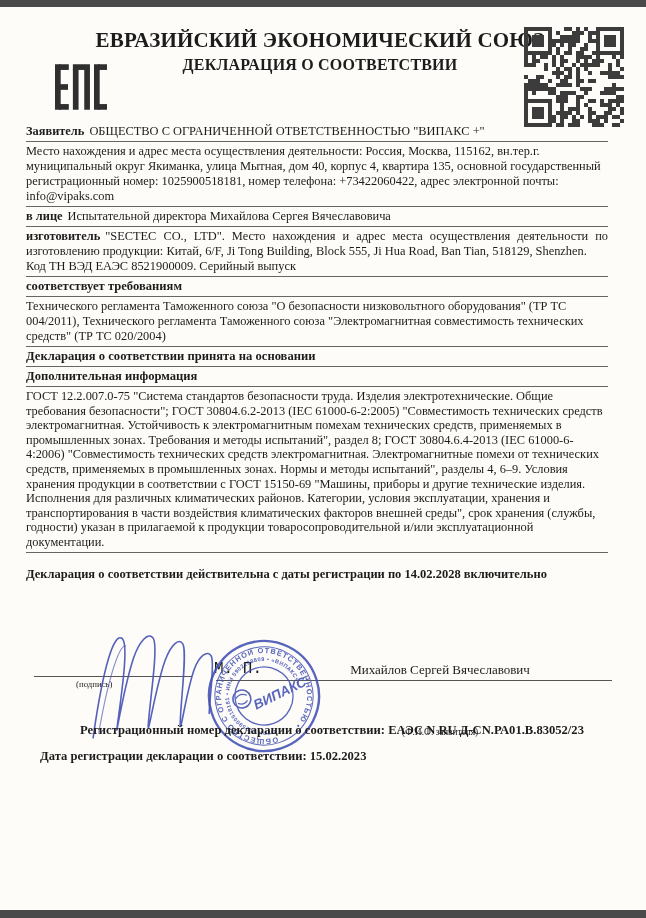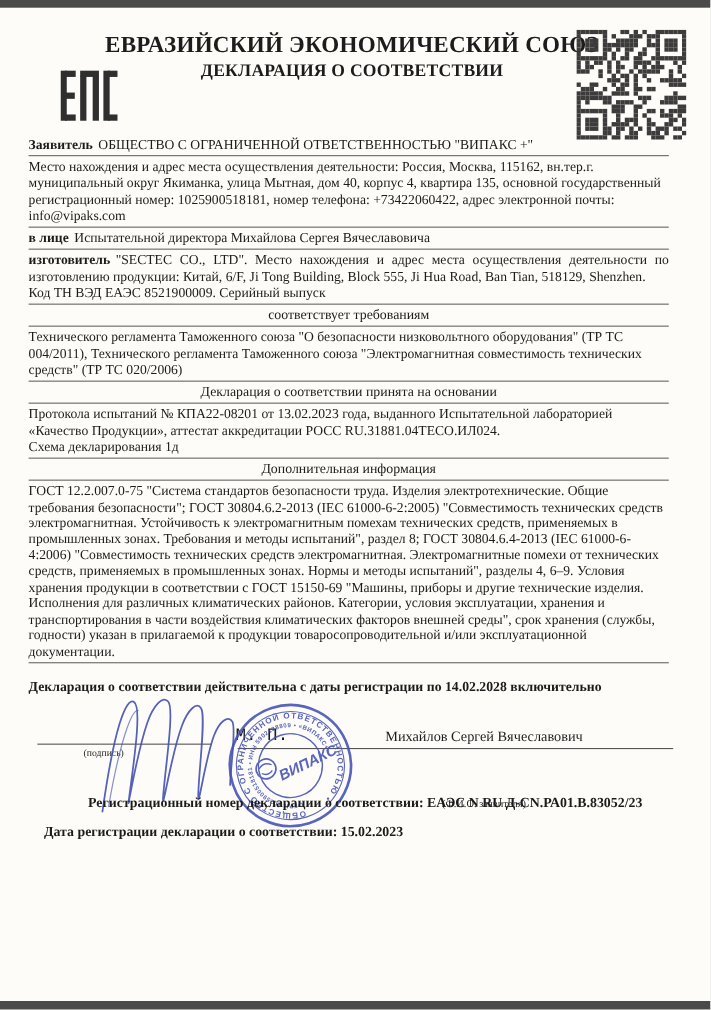--- a/index.html
+++ b/index.html
@@ -17,21 +17,21 @@
   .titles{position:absolute;left:90px;top:28px;width:460px;text-align:center;}
   .union-title{font-size:21px;font-weight:bold;letter-spacing:.2px;}
   .doc-title{font-size:16px;font-weight:bold;margin-top:3px;letter-spacing:.2px;}
   .eac-logo{position:absolute;left:55px;top:60px;}
   .qr{position:absolute;left:524px;top:27px;width:100px;height:100px;}
 
   
   .content{position:absolute;left:26px;top:124px;width:582px;font-size:12.4px;line-height:15px;}
   .row{border-bottom:1px solid var(--line,#666);padding-bottom:2px;margin:0 0 2px 0;}
   .lbl{font-weight:bold;margin-right:5px;}
-  .hdr{font-weight:normal;font-size:12.6px;text-align:center;}
+  .hdr{font-weight:bold;font-size:12.6px;}
   .just{text-align:justify;}
   .gost{line-height:14.6px;}
   .validity{font-weight:bold;font-size:12.5px;padding-top:2px;}
 
   
   .abs{position:absolute;}
   .sig-line{border-top:1px solid #555;height:0;}
   .small-label{font-size:8.8px;color:#222;}
   .mp{font-size:16px;font-family:Liberation Mono, monospace;}
   .fio-name{font-size:13px;text-align:center;}
@@ -417,28 +417,24 @@
     <p class="row"><b class="lbl">в лице</b><span>Испытательной директора Михайлова Сергея Вячеславовича</span></p>
 
 
     <div class="row">
       <p class="nb just" style="margin:0;"><b class="lbl">изготовитель</b><span>"SECTEC CO., LTD". Место нахождения и адрес места осуществления деятельности по изготовлению продукции: Китай, 6/F, Ji Tong Building, Block 555, Ji Hua Road, Ban Tian, 518129, Shenzhen.</span></p>
       <p style="margin:0;">Код ТН ВЭД ЕАЭС 8521900009. Серийный выпуск</p>
     </div>
 
     <p class="row hdr">соответствует требованиям</p>
 
-    <p class="row">Технического регламента Таможенного союза "О безопасности низковольтного оборудования" (ТР ТС 004/2011), Технического регламента Таможенного союза "Электромагнитная совместимость технических средств" (ТР ТС 020/2006)</p>
+    <p class="row">Технического регламента Таможенного союза "О безопасности низковольтного оборудования" (ТР ТС 004/2011), Технического регламента Таможенного союза "Электромагнитная совместимость технических средств" (ТР ТС 020/2004)</p>
 
     <p class="row hdr">Декларация о соответствии принята на основании</p>
 
-    <div class="row">
-      <p style="margin:0;">Протокола испытаний № КПА22-08201 от 13.02.2023 года, выданного Испытательной лабораторией «Качество Продукции», аттестат аккредитации РОСС RU.31881.04ТЕСО.ИЛ024.</p>
-      <p style="margin:0;">Схема декларирования 1д</p>
-    </div>
 
     <p class="row hdr">Дополнительная информация</p>
 
     <p class="row gost">ГОСТ 12.2.007.0-75 "Система стандартов безопасности труда. Изделия электротехнические. Общие требования безопасности"; ГОСТ 30804.6.2-2013 (IEC 61000-6-2:2005) "Совместимость технических средств электромагнитная. Устойчивость к электромагнитным помехам технических средств, применяемых в промышленных зонах. Требования и методы испытаний", раздел 8; ГОСТ 30804.6.4-2013 (IEC 61000-6-4:2006) "Совместимость технических средств электромагнитная. Электромагнитные помехи от технических средств, применяемых в промышленных зонах. Нормы и методы испытаний", разделы 4, 6–9. Условия хранения продукции в соответствии с ГОСТ 15150-69 "Машины, приборы и другие технические изделия. Исполнения для различных климатических районов. Категории, условия эксплуатации, хранения и транспортирования в части воздействия климатических факторов внешней среды", срок хранения (службы, годности) указан в прилагаемой к продукции товаросопроводительной и/или эксплуатационной документации.</p>
 
     <p class="nb validity">Декларация о соответствии действительна с даты регистрации по 14.02.2028 включительно</p>
   </div>
 
   <div class="abs sig-line" style="left:34px;top:676px;width:158px;"></div>
   <div class="abs small-label" style="left:76px;top:679px;">(подпись)</div>

